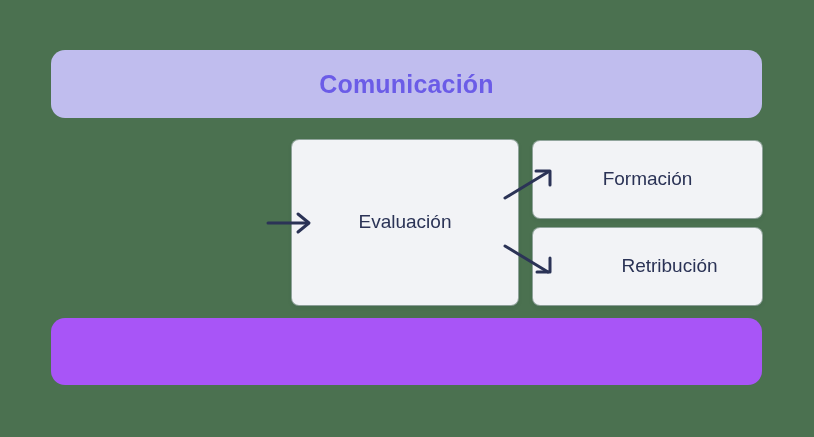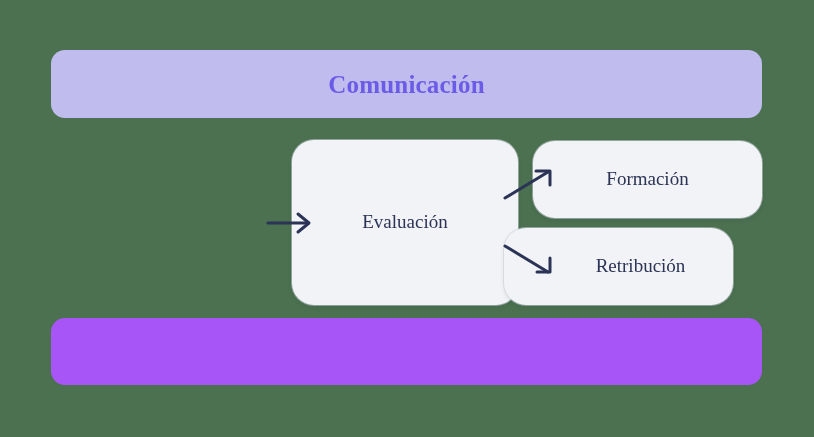--- a/index.html
+++ b/index.html
@@ -10,21 +10,20 @@
     width: 814px;
     height: 437px;
     background: #4b7150;
     font-family: "Liberation Sans", sans-serif;
     overflow: hidden;
   }
   #diagram {
     position: relative;
     width: 654px;
     height: 437px;
-    font-family: Liberation Serif, serif;
   }
 
   
   .banner {
     position: absolute;
     left: 51px;
     top: 50px;
     width: 711px;
     height: 68px;
     background: #c0bdee;
@@ -38,21 +37,21 @@
     font-weight: bold;
     color: #6b5ce7;
     letter-spacing: 0.2px;
     line-height: 1;
   }
 
   
   .card {
     position: absolute;
     background: #f2f3f6;
-    border-radius: 22px;
+    border-radius: 7px;
     box-shadow: 0 2px 5px rgba(30, 36, 66, 0.10),
                 0 0 0 1px rgba(210, 213, 222, 0.55);
     display: flex;
     align-items: center;
     justify-content: center;
     box-sizing: border-box;
   }
   .card-label {
     font-size: 19px;
     color: #2b3356;
@@ -74,21 +73,21 @@
     width: 226px;
     height: 165px;
   }
   #card-formacion {
     left: 533px;
     top: 141px;
     width: 229px;
     height: 77px;
   }
   #card-retribucion {
-    left: 504px;
+    left: 533px;
     top: 228px;
     width: 229px;
     height: 77px;
     padding-left: 44px;
   }
 
   
   .arrow-layer {
     position: absolute;
     left: 0;

